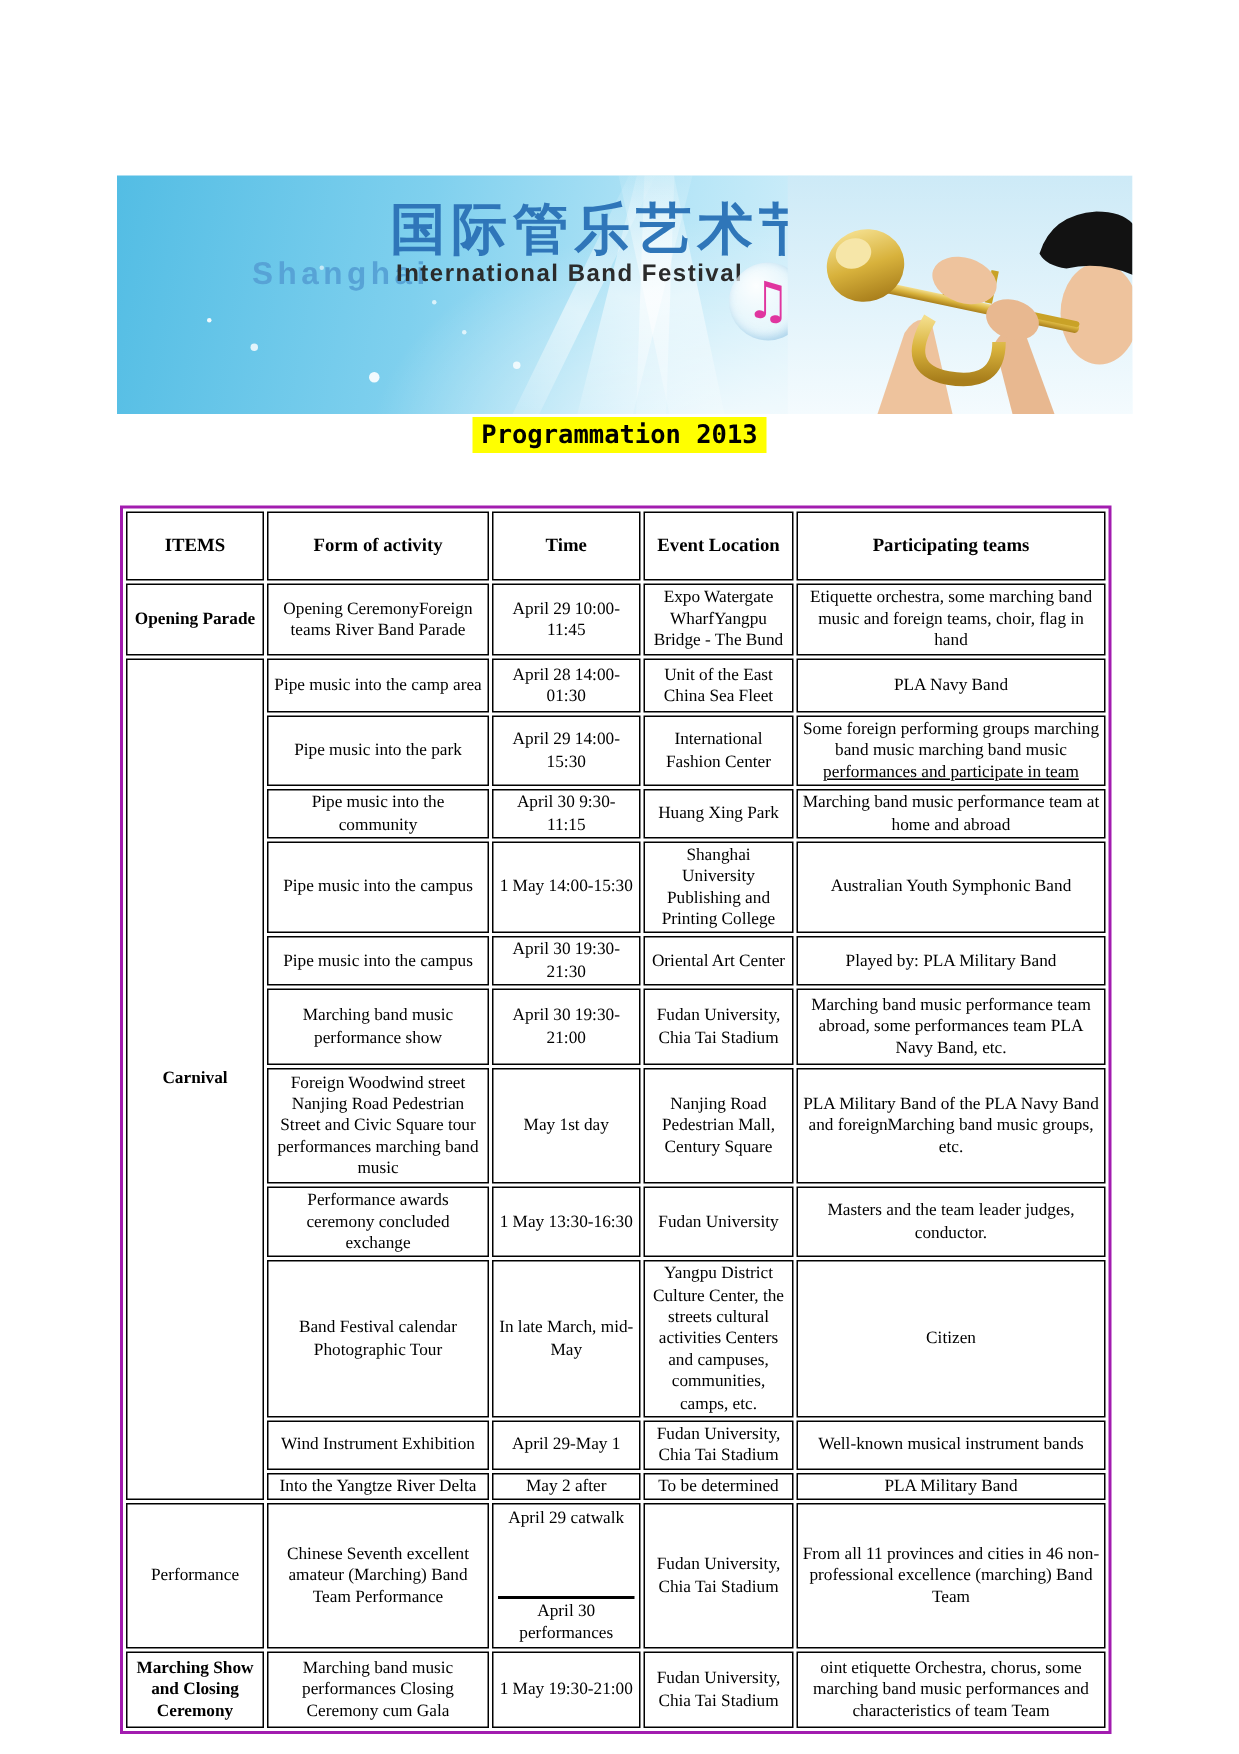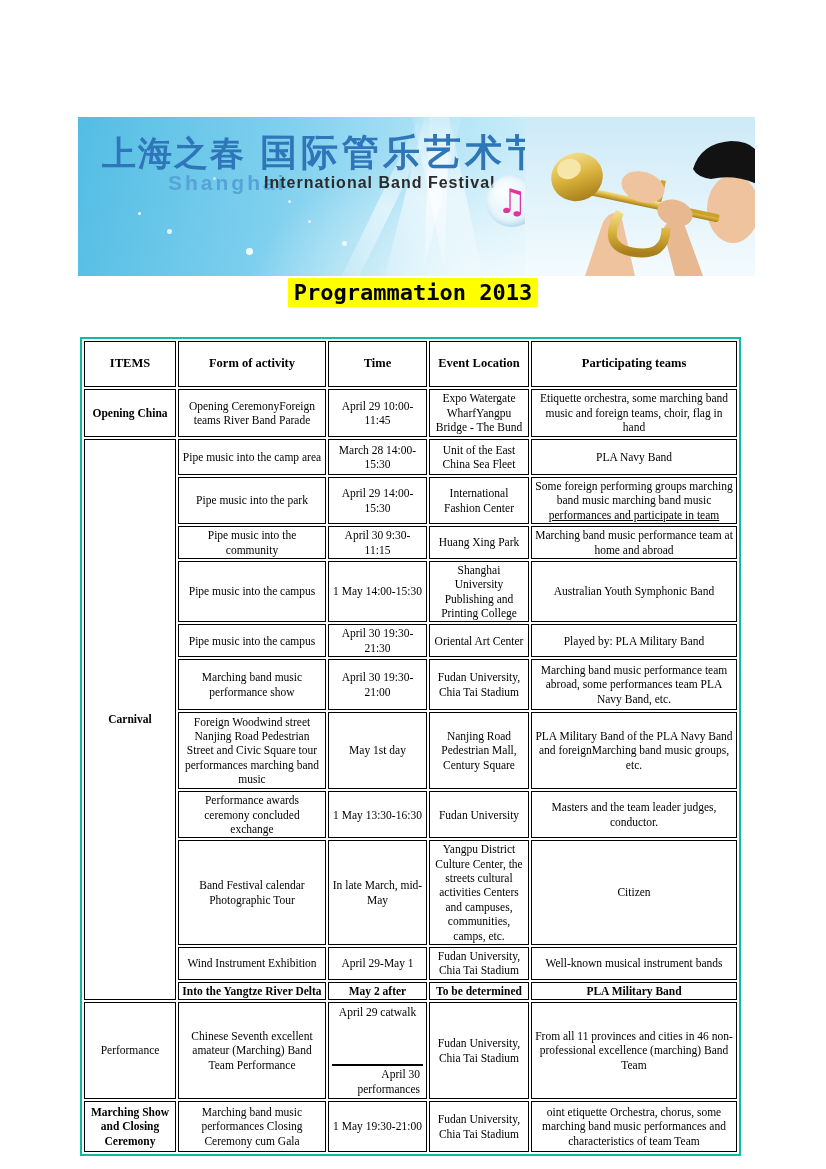--- a/index.html
+++ b/index.html
@@ -63,63 +63,62 @@
   .note-pink { left: 408px; top: 58px; width: 52px; height: 52px; font-size: 34px; }
   .note-blue { left: 452px; top: 104px; width: 34px; height: 34px; font-size: 21px; }
 
   .player { position: absolute; right: 0; top: 0; width: 230px; height: 159px; }
 
   
   .page-title-wrap { position: absolute; left: 0; top: 278px; width: 826px; text-align: center; }
   .page-title {
     display: inline-block;
     font-family: "DejaVu Sans Mono", monospace;
-    font-weight: bold; font-size: 22px;
+    font-weight: bold; font-size: 17px;
     padding: 2px 6px;
   }
 
   
   .table-wrap { position: absolute; left: 80px; top: 337px; }
   table.schedule {
     border-collapse: separate; border-spacing: 2px;
-    border: 2px solid #14b8a6; background: #fff;
+    border: 2px solid #a21caf; background: #fff;
     table-layout: fixed; width: 655px;
   }
   table.schedule th, table.schedule td {
     border: 1px solid #000;
     text-align: center; vertical-align: middle;
     font-size: 11.5px; line-height: 1.25;
     padding: 1px 3px;
     overflow: hidden;
   }
   table.schedule th { font-size: 12.5px; font-weight: bold; height: 46px; }
   td.item-bold { font-weight: bold; font-size: 12px; }
   td.time-split { padding: 0; }
   .time-sub { display: flex; flex-direction: column; height: 100%; gap: 44px; }
   .time-sub > div { flex: 1; display: flex; align-items: center; justify-content: center; padding: 1px 3px; }
-  .time-sub > div + div { border-top: 2px solid #000; text-align: right; }
+  .time-sub > div + div { border-top: 2px solid #000; }
   .u { text-decoration: underline; margin-top: 15px; }
 
   .col-items { width: 92px; }
   .col-activity { width: 148px; }
   .col-time { width: 99px; }
   .col-location { width: 100px; }
   .col-teams { width: 206px; }
 </style>
 </head>
 <body>
 
 <div class="banner">
   <div class="ray r1"></div>
   <div class="ray r2"></div>
   <div class="ray r3"></div>
   <div class="ray r4"></div>
   <div class="sparkles"></div>
 
-  <div class="brand-cn" style="color: rgb(47, 118, 185);">上海之春</div>
   <div class="brand-en" style="color: rgb(87, 163, 214); margin-left: 42px;">Shanghai</div>
   <div class="festival-cn" style="color: rgb(47, 118, 185);">国际管乐艺术节</div>
   <div class="festival-en" style="color: rgb(43, 43, 43);">International Band Festival</div>
 
   <div class="note-bubble note-pink">
     <span style="color: rgb(224, 53, 159);">♫</span>
   </div>
   <div class="note-bubble note-blue">
     <span style="color: rgb(63, 159, 216);">♪</span>
   </div>
@@ -178,30 +177,30 @@
       <tr id="headerRow">
           <th>ITEMS</th>
           <th>Form of activity</th>
           <th>Time</th>
           <th>Event Location</th>
           <th>Participating teams</th>
         </tr>
     </thead>
     <tbody id="tableBody">
         <tr style="height: 48px;">
-          <td class="item-bold" rowspan="1">Opening China</td>
+          <td class="item-bold" rowspan="1">Opening Parade</td>
           <td>Opening CeremonyForeign teams River Band Parade</td>
           <td>April 29 10:00-11:45</td>
           <td>Expo Watergate WharfYangpu Bridge - The Bund</td>
           <td>Etiquette orchestra, some marching band music and foreign teams, choir, flag in hand</td>
         </tr>
         <tr style="height: 36px;">
           <td class="item-bold" rowspan="11">Carnival</td>
           <td>Pipe music into the camp area</td>
-          <td>March 28 14:00-15:30</td>
+          <td>April 28 14:00-01:30</td>
           <td>Unit of the East China Sea Fleet</td>
           <td>PLA Navy Band</td>
         </tr>
         <tr style="height: 44px;">
           <td>Pipe music into the park</td>
           <td>April 29 14:00-15:30</td>
           <td>International Fashion Center</td>
           <td>Some foreign performing groups marching band music marching band music <span class="u">performances and participate in team</span></td>
         </tr>
         <tr style="height: 32px;">
@@ -245,21 +244,21 @@
           <td>In late March, mid-May</td>
           <td>Yangpu District Culture Center, the streets cultural activities Centers and campuses, communities, camps, etc.</td>
           <td>Citizen</td>
         </tr>
         <tr style="height: 22px; border-radius: 12px;">
           <td>Wind Instrument Exhibition</td>
           <td>April 29-May 1</td>
           <td>Fudan University, Chia Tai Stadium</td>
           <td>Well-known musical instrument bands</td>
         </tr>
-        <tr style="height: 17px; font-weight: bold;">
+        <tr style="height: 17px;">
           <td>Into the Yangtze River Delta</td>
           <td>May 2 after</td>
           <td>To be determined</td>
           <td>PLA Military Band</td>
         </tr>
         <tr style="height: 64px;">
           <td rowspan="1">Performance</td>
           <td>Chinese Seventh excellent amateur (Marching) Band Team Performance</td>
           <td class="time-split">
             <div class="time-sub">

